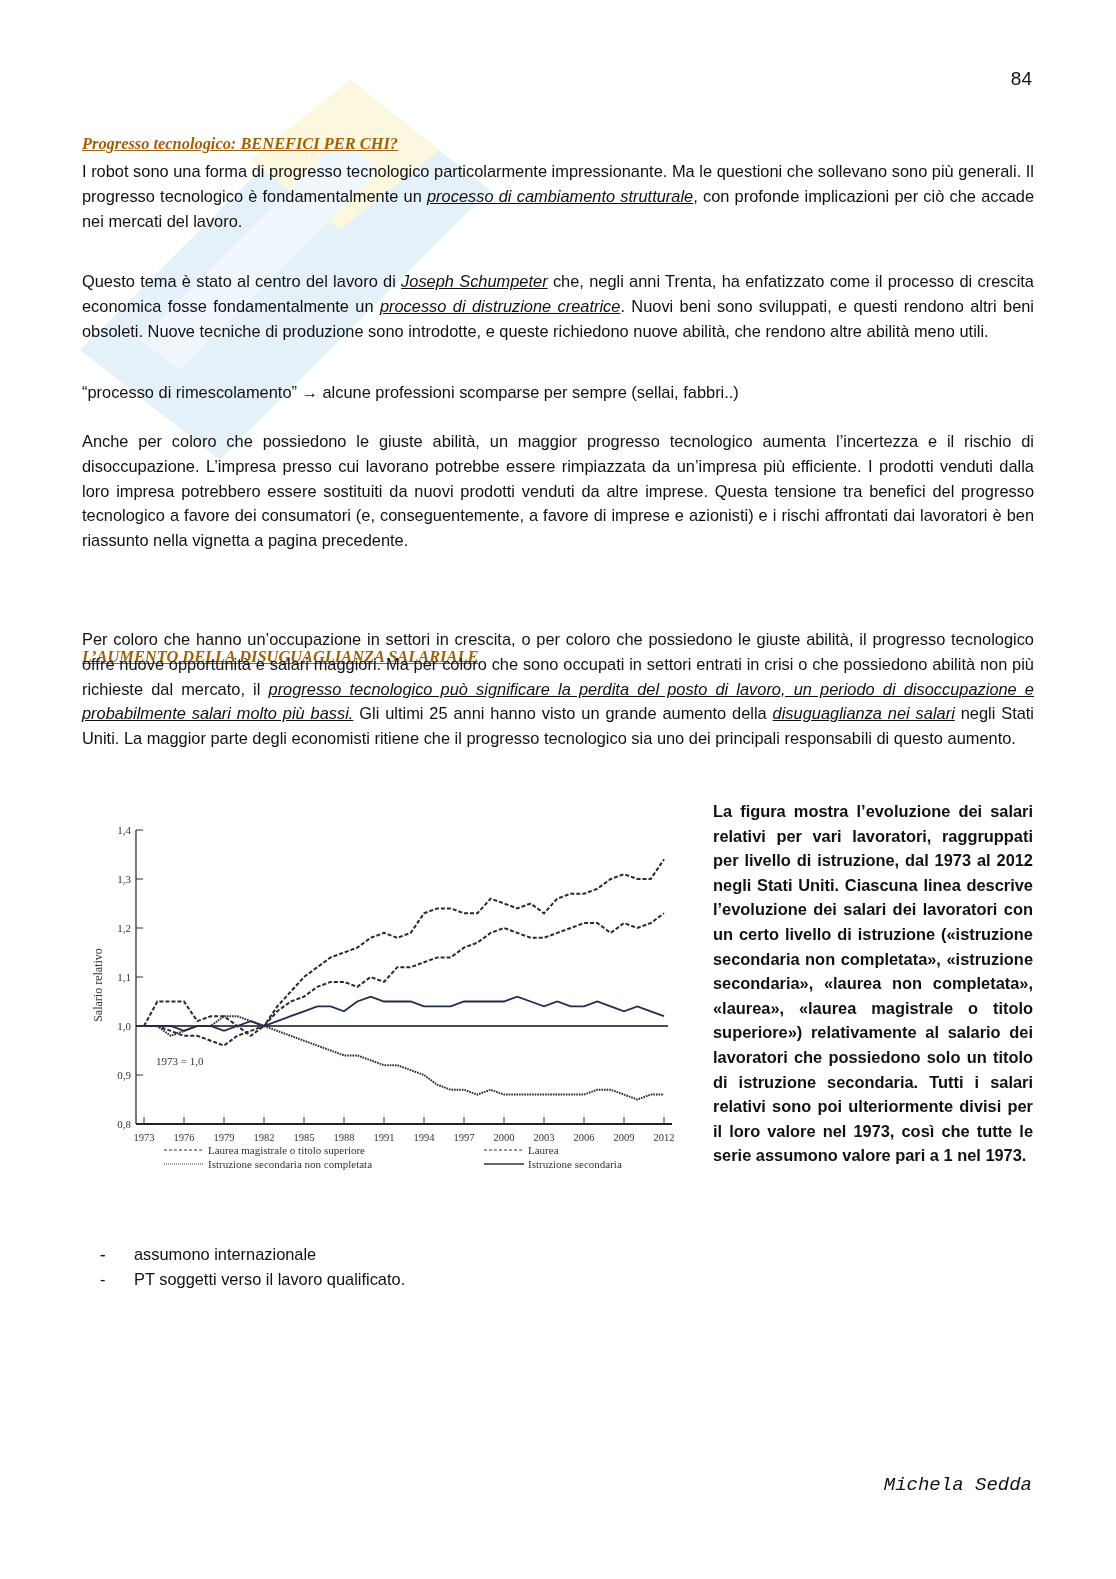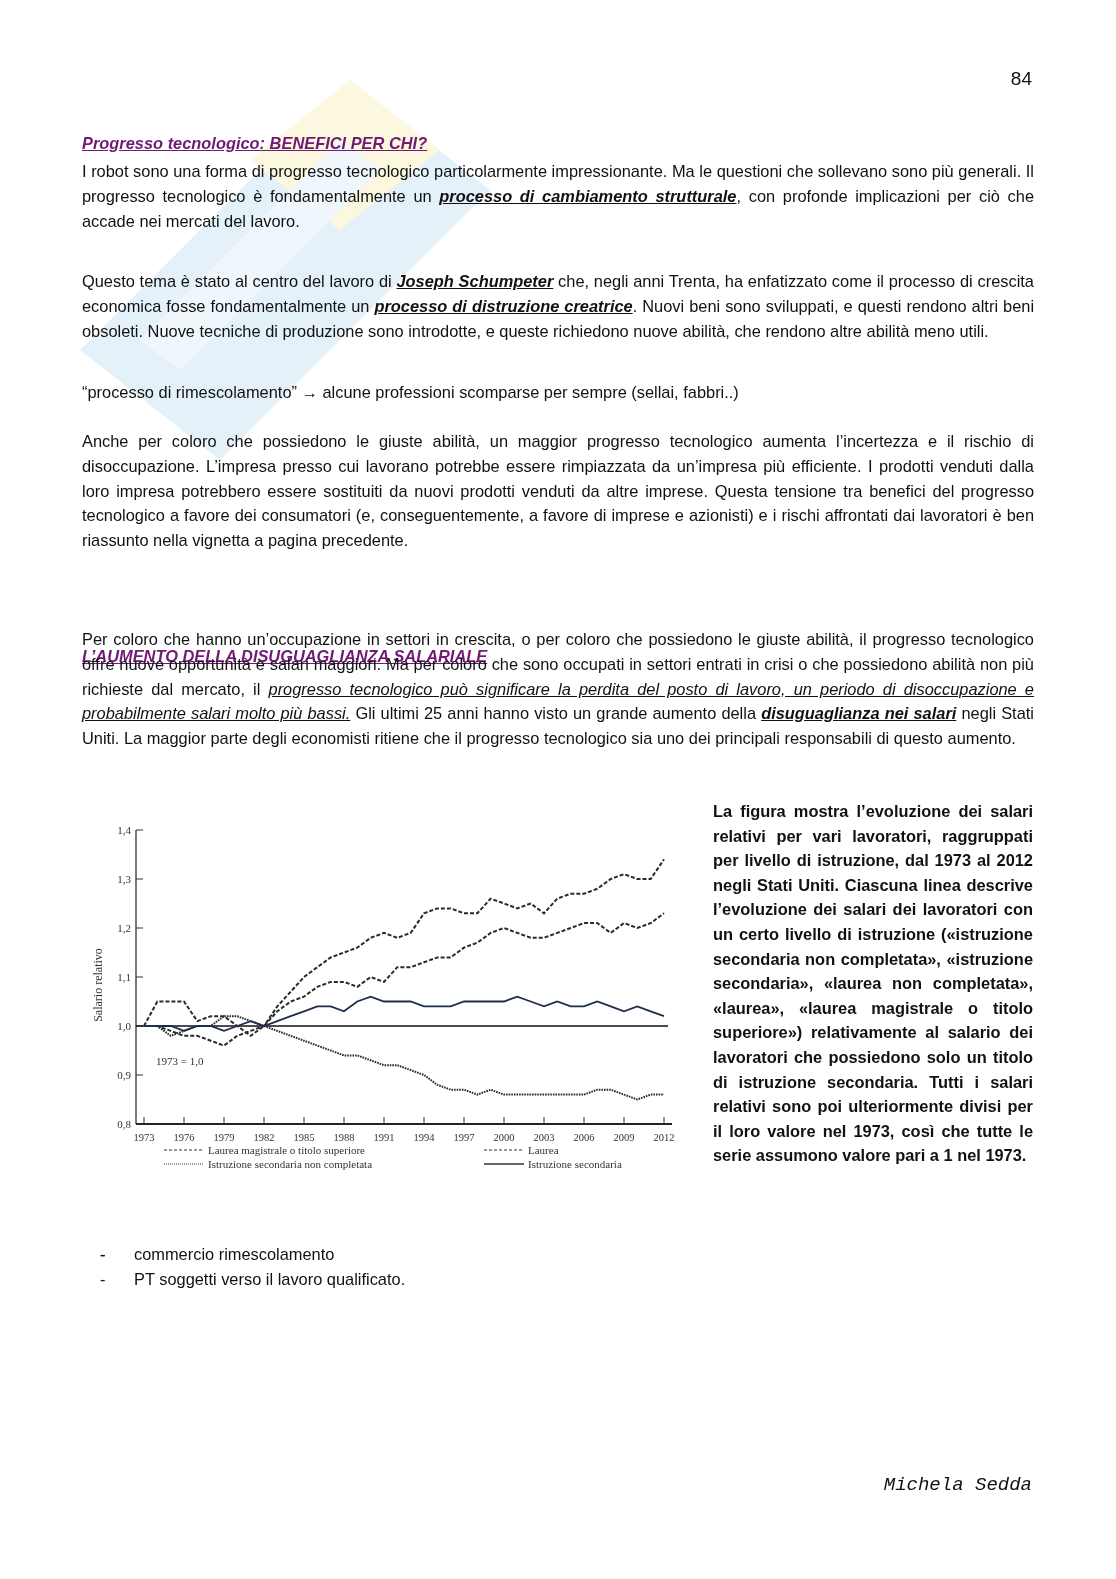--- a/index.html
+++ b/index.html
@@ -2,22 +2,22 @@
 <html><head>
   <meta charset="utf-8">
   <style>
     html, body { margin: 0; padding: 0; background: #ffffff; }
     body { width: 1116px; height: 1579px; position: relative; overflow: hidden;
            font-family: "Liberation Sans", sans-serif; color: #111; }
     .watermark { position: absolute; left: 20px; top: 20px; width: 480px; height: 440px; pointer-events: none; }
     .page-number { position: absolute; right: 84px; top: 68px; font-size: 19px; margin-left: 24px; }
     .block { position: absolute; left: 82px; width: 952px; font-size: 16.4px; line-height: 24.8px; text-align: justify; }
     .heading { position: absolute; left: 82px; font-size: 16.4px; font-weight: bold; font-style: italic;
-               text-decoration: underline; color: #701a75; }
-    .bi { font-weight: bold; font-style: italic; text-decoration: underline; }
+               text-decoration: underline; color: #a16207; font-family: Liberation Serif, serif; }
+    .bi { font-weight: normal; font-style: italic; text-decoration: underline; }
     .iu { font-style: italic; text-decoration: underline; }
     .side { position: absolute; left: 713px; top: 799px; width: 320px; font-size: 16.4px; line-height: 24.6px; text-align: justify; font-weight: bold; }
     .chart-wrap { position: absolute; left: 84px; top: 810px; width: 610px; height: 390px; }
     .chart-wrap svg text { font-family: "Liberation Serif", serif; fill: #333; }
     .list { position: absolute; left: 82px; top: 1242px; font-size: 16.4px; line-height: 24.8px; }
     .list ul { list-style: none; margin: 0; padding: 0; }
     .list li { position: relative; padding-left: 52px; }
     .list li .dash { position: absolute; left: 18px; }
     .signature { position: absolute; right: 84px; top: 1474px; font-size: 19px; font-style: italic; font-family: Liberation Mono, monospace; }
   </style>
@@ -122,18 +122,18 @@
         <text x="444" y="358" font-size="11">Istruzione secondaria</text>
       </g>
   </svg>
 </div>
 
 <div class="side">La figura mostra l’evoluzione dei salari relativi per vari lavoratori, raggruppati per livello di istruzione, dal 1973 al 2012 negli Stati Uniti. Ciascuna linea descrive l’evoluzione dei salari dei lavoratori con un certo livello di istruzione («istruzione secondaria non completata», «istruzione secondaria», «laurea non completata», «laurea», «laurea magistrale o titolo superiore») relativamente al salario dei lavoratori che possiedono solo un titolo di istruzione secondaria. Tutti i salari relativi sono poi ulteriormente divisi per il loro valore nel 1973, così che tutte le serie assumono valore pari a 1 nel 1973.</div>
 
 <div class="list">
   <ul>
     <li><span class="dash">-</span></li>
-    <li><span class="dash">-</span><span>commercio rimescolamento</span></li>
+    <li><span class="dash">-</span><span>assumono internazionale</span></li>
     <li><span class="dash">-</span><span>PT soggetti verso il lavoro qualificato.</span></li>
   </ul>
 </div>
 
 <div class="signature">Michela Sedda</div>
 
 </body></html>

